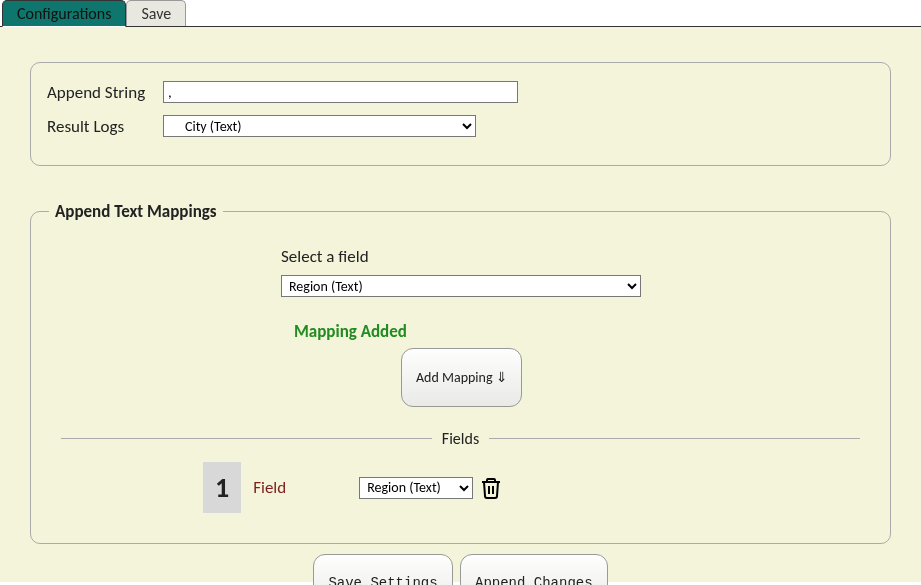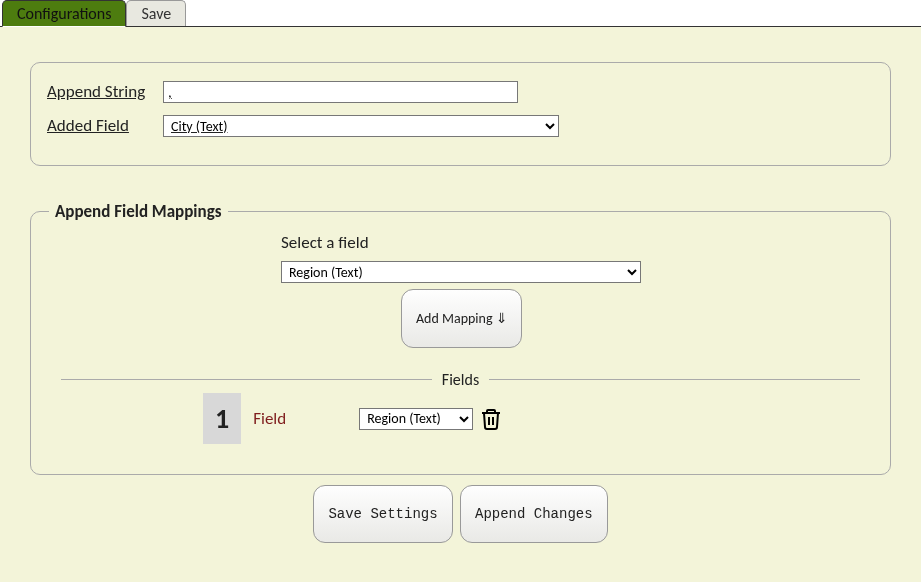--- a/index.html
+++ b/index.html
@@ -28,85 +28,85 @@
       border-top-left-radius: 5px;
       border-top-right-radius: 5px;
       background: #e8e8e0;
       cursor: pointer;
       margin-right: 0px;
       font-size: 16px;
       color: #333;
       position: relative;
     }
     .tab.active {
-      background: #4d7c0f;
+      background: #0f766e;
       border-color: #333;
       border-bottom: 1px solid #fff;
       margin-bottom: -1px;
       color: #111;
     }
     .content {
       background: #f3f4d9;
       padding: 35px 30px 10px 30px;
       height: 555px;
       position: relative;
     }
     .top-box {
       border: 1px solid #aaa;
       border-radius: 10px;
       padding: 18px 16px 28px 16px;
       margin-bottom: 35px;
     }
     .form-row {
       display: flex;
-      align-items: flex-start;
+      align-items: center;
       margin-bottom: 12px;
-      text-decoration: underline;
     }
     .form-row:last-child { margin-bottom: 0; }
     .form-label {
       width: 116px;
       font-size: 17px;
       color: #222;
     }
     .text-input {
       width: 355px;
       height: 22px;
       border: 1px solid #777;
       padding: 0 4px;
       font-family: inherit;
       font-size: 15px;
       background: #fff;
     }
     .select-input {
-      width: 396px;
-      height: 22px;
-      border: 1px solid #777;
-      font-family: inherit;
-      font-size: 14px;
-      background: #fff;
-      padding-left: 3px;
+      width: 313px;
+      height: 22px;
+      border: 1px solid #777;
+      font-family: inherit;
+      font-size: 14px;
+      background: #fff;
+      padding-left: 17px;
     }
     fieldset.mappings {
       border: 1px solid #aaa;
       border-radius: 10px;
       padding: 10px 30px 30px 30px;
       position: relative;
     }
     legend.mappings-legend {
       font-weight: bold;
       font-size: 17px;
       color: #222;
       padding: 0 6px;
       margin-left: -12px;
     }
     .select-label {
       font-size: 17px;
       color: #222;
       margin-left: 220px;
+      margin-top: 14px;
       margin-bottom: 8px;
     }
     .field-select-wide {
       width: 360px;
       height: 22px;
       border: 1px solid #777;
       font-family: inherit;
       font-size: 14px;
       background: #fff;
       margin-left: 220px;
@@ -129,21 +129,21 @@
       cursor: pointer;
       color: #222;
     }
     .btn-add {
       margin-left: 340px;
       margin-top: 6px;
     }
     .fields-divider {
       display: flex;
       align-items: center;
-      margin: 22px 0 4px 0;
+      margin: 22px 0 14px 0;
     }
     .divider-line {
       flex: 1;
       border: none;
       border-top: 1px solid #aaa;
       height: 0;
     }
     .fields-label {
       padding: 0 10px;
       font-size: 16px;
@@ -200,35 +200,36 @@
 </div>
 
 <div class="content">
 
   <div class="top-box">
     <div class="form-row">
       <label class="form-label">Append String</label>
       <input class="text-input" type="text" value="," style="">
     </div>
     <div class="form-row">
-      <label class="form-label">Added Field</label>
+      <label class="form-label">Result Logs</label>
       <select class="select-input">
         <option>City (Text)</option>
       </select>
     </div>
   </div>
 
   <fieldset class="mappings">
-    <legend class="mappings-legend">Append Field Mappings</legend>
+    <legend class="mappings-legend">Append Text Mappings</legend>
 
     <div class="select-label">Select a field</div>
     <select class="field-select-wide">
       <option>Region (Text)</option>
     </select>
 
+    <div class="mapping-status">Mapping Added</div>
 
     <button class="btn btn-add">Add Mapping ⇓</button>
 
     <div class="fields-divider">
       <hr class="divider-line">
       <span class="fields-label">Fields</span>
       <hr class="divider-line">
     </div>
 
     <div class="field-row">

